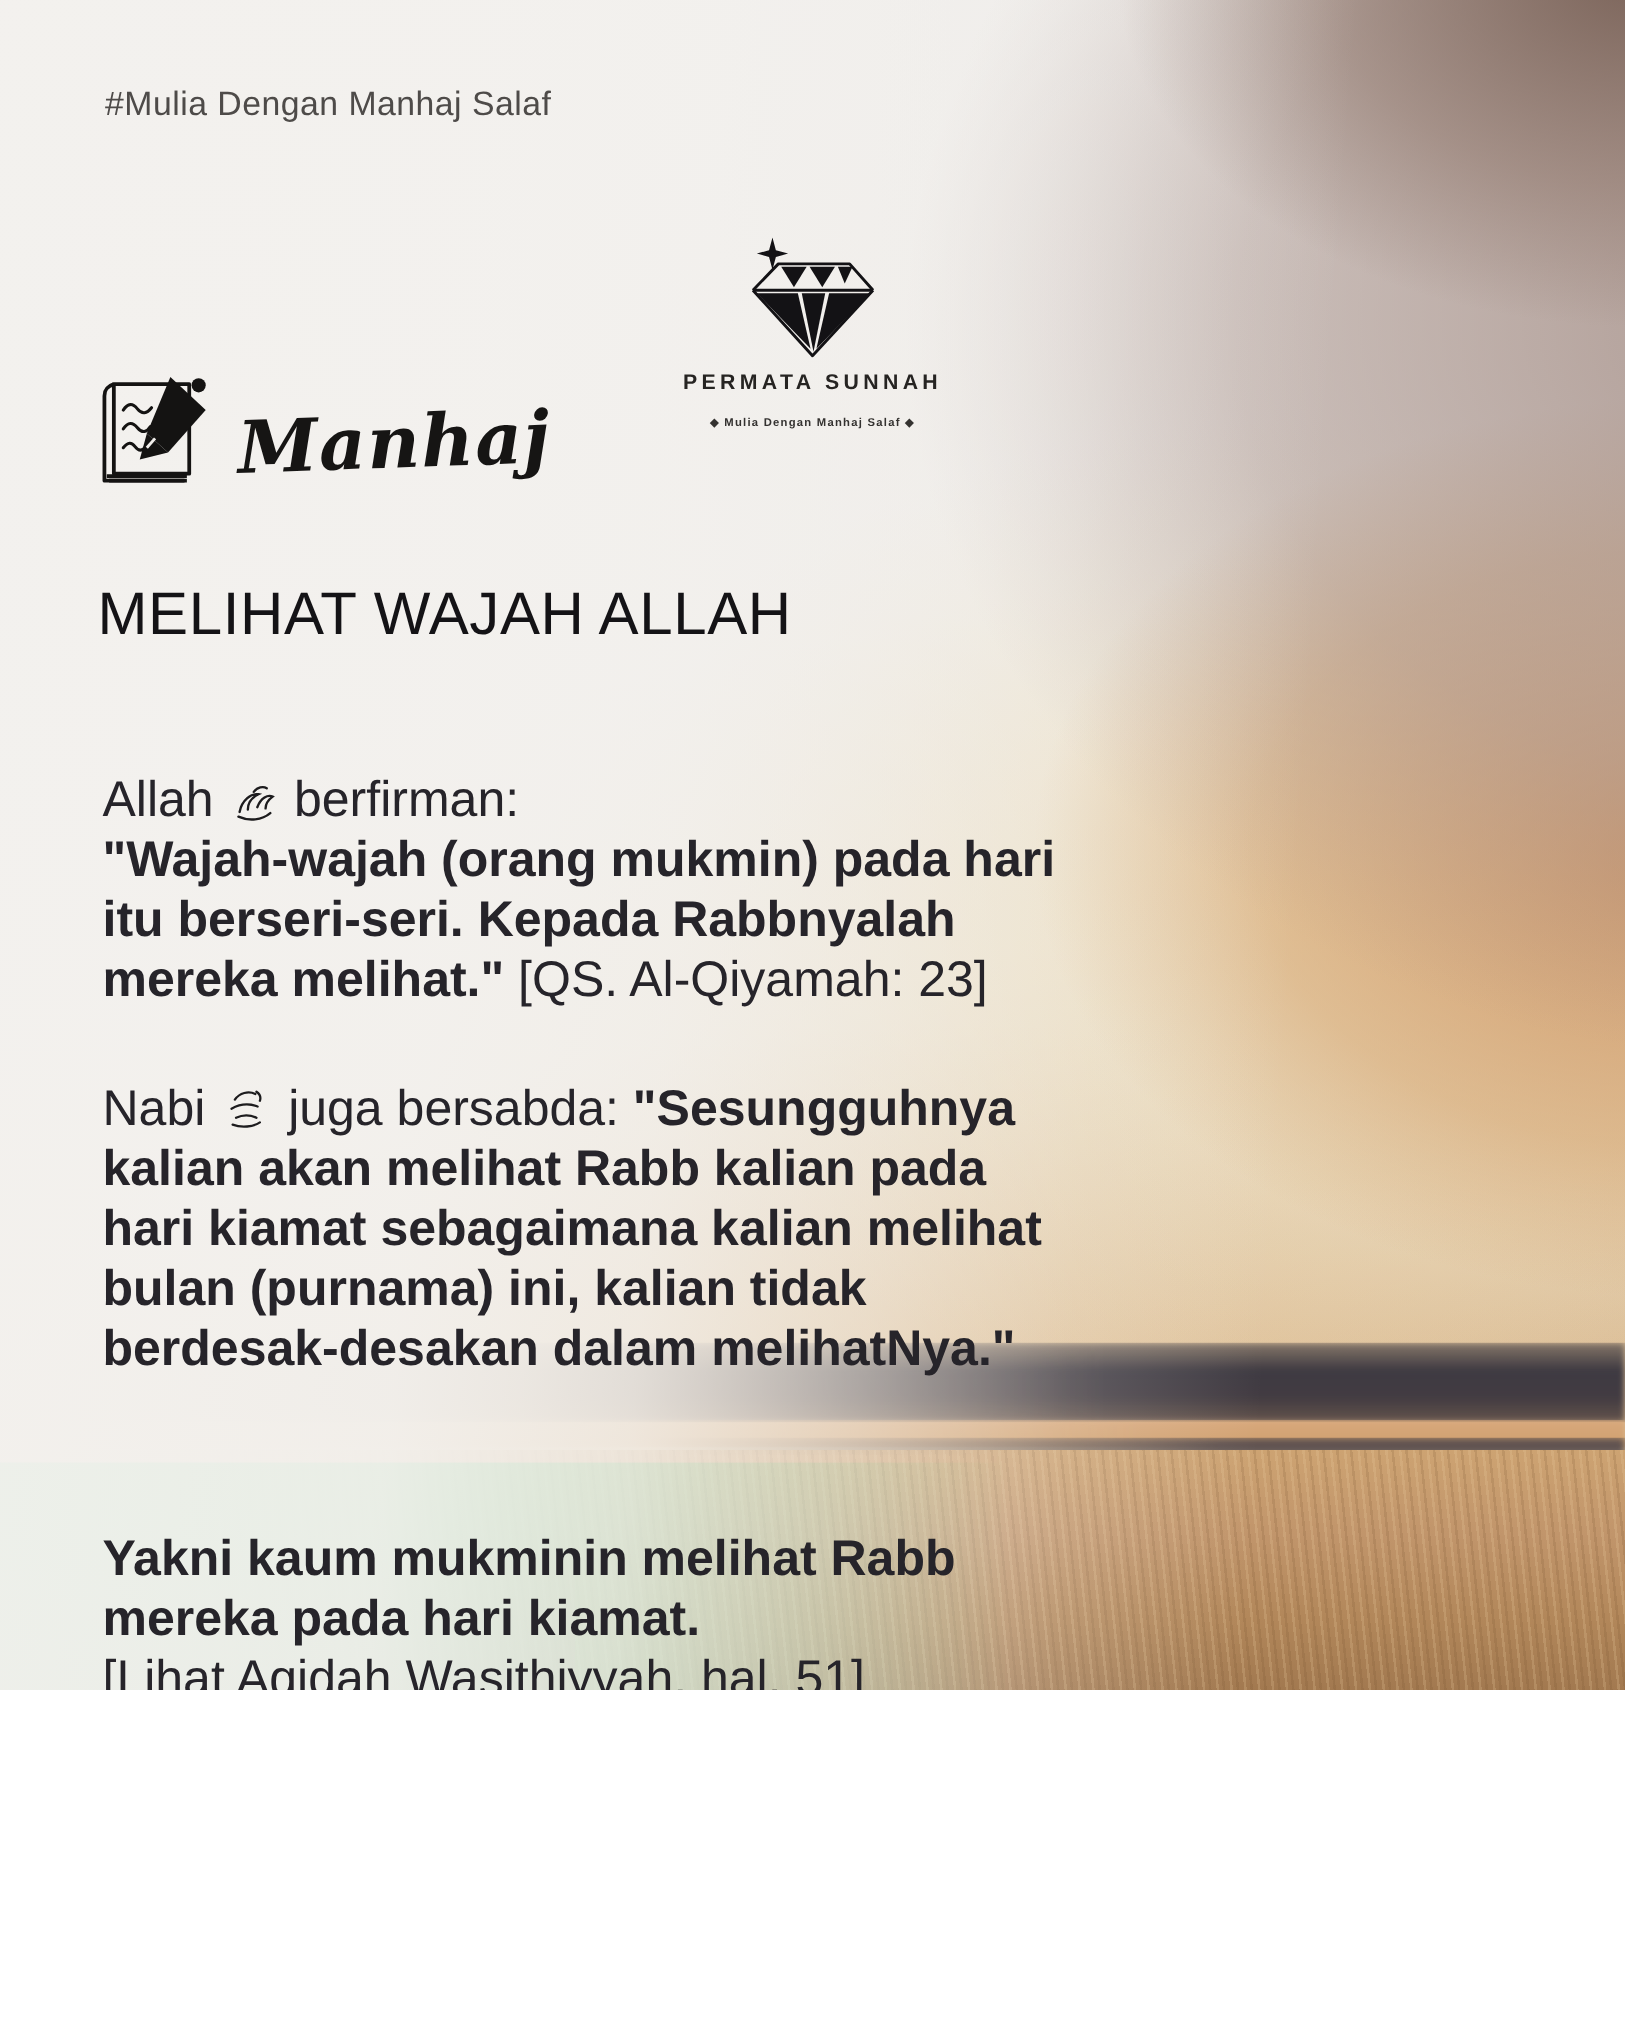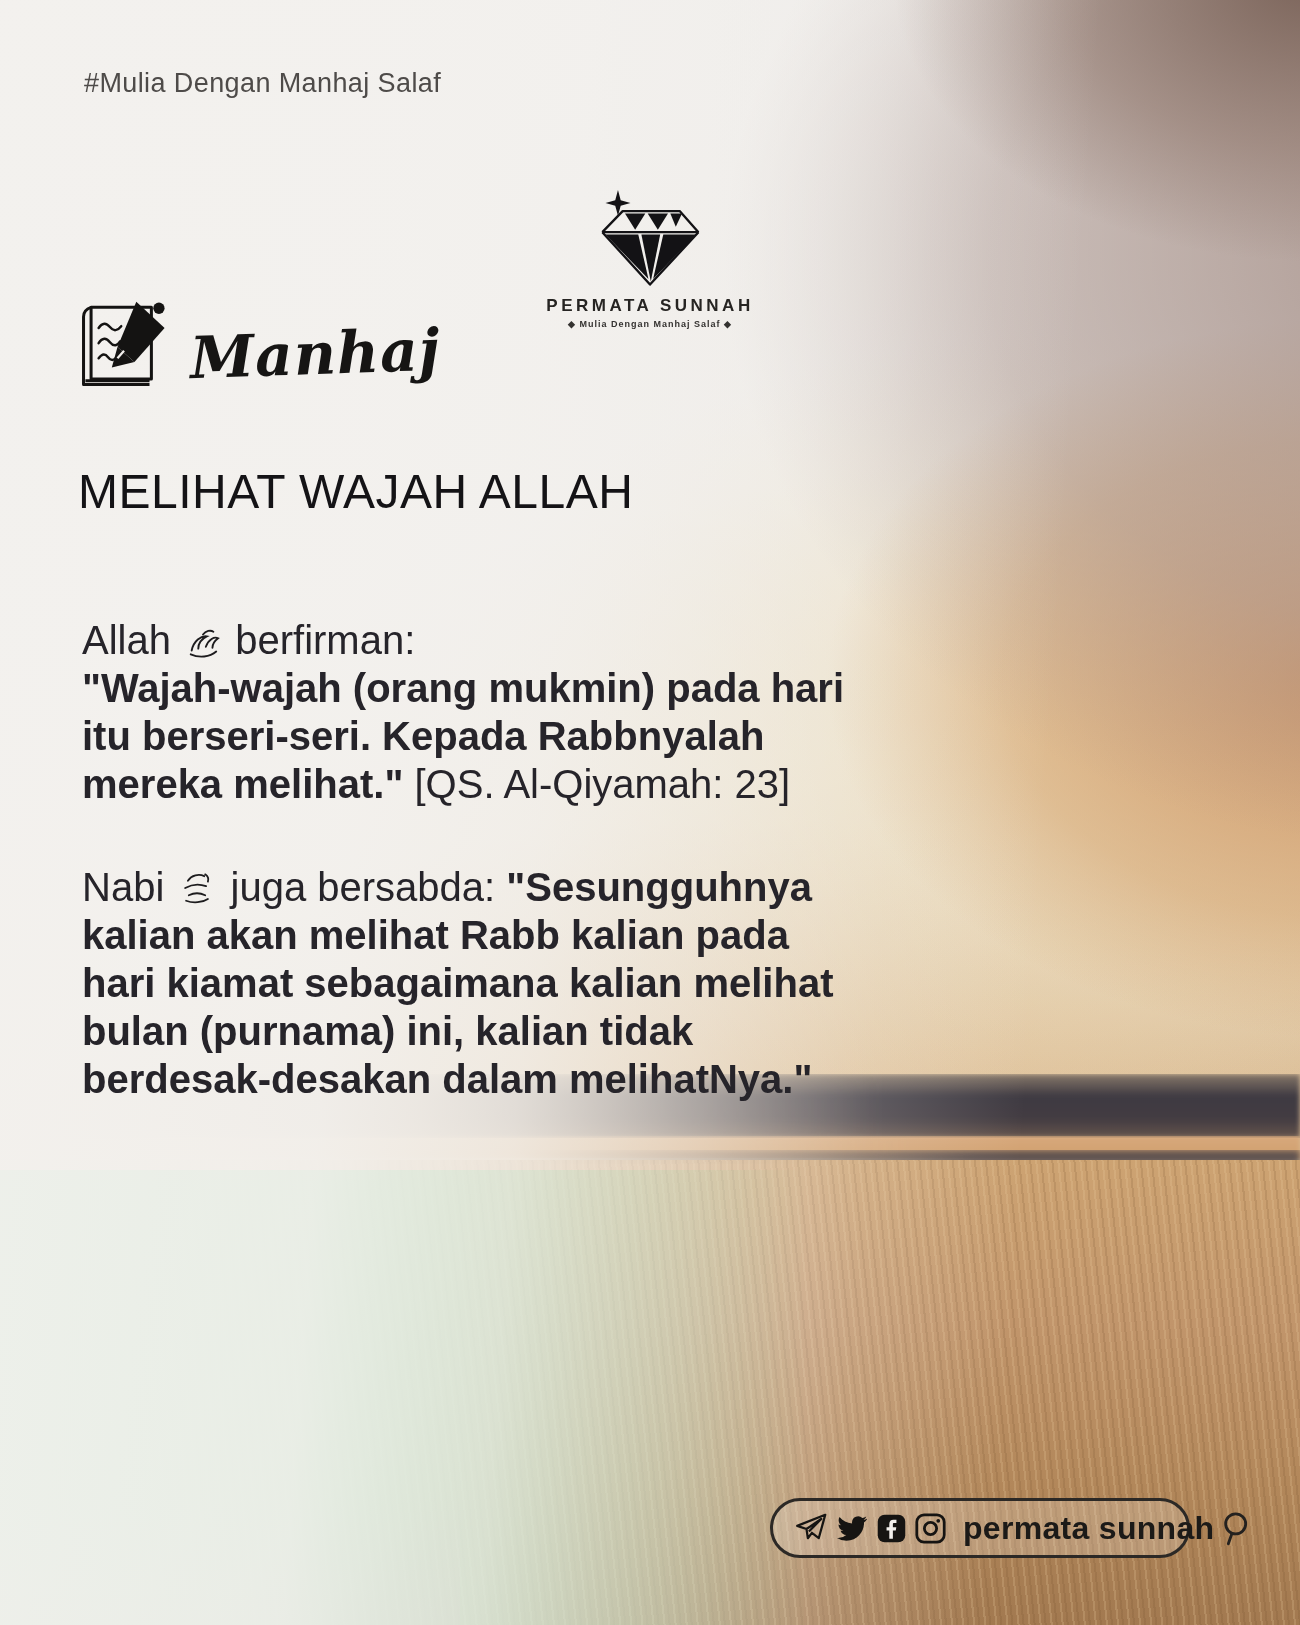--- a/index.html
+++ b/index.html
@@ -1,18 +1,18 @@
 <!DOCTYPE html>
 <html><head>
 <meta charset="utf-8">
 <style>
   * { margin:0; padding:0; box-sizing:border-box; }
   html,body { background:#ffffff; }
   .page {
-    position:relative; width:1300px; height:1625px; overflow:hidden;
+    position:relative; width:1300px; height:1352px; overflow:hidden;
     background:#22c55e;
     font-family:"Liberation Sans", sans-serif;
     color:#26242a;
   }
   
   .bg, .bg > div { position:absolute; }
   .bg { inset:0; }
   .bg-sky {
     left:0; top:0; right:0; height:1170px;
     background:
@@ -63,21 +63,21 @@
       rgba(243,241,238,0.18) 67%, rgba(243,241,238,0) 78%);
   }
   
   .hashtag {
     position:absolute; left:84px; top:68px;
     font-size:27px; font-weight:500; letter-spacing:0.4px; color:#4e4b49;
   }
   .logo { position:absolute; left:540px; top:190px; width:220px; text-align:center; }
   .logo svg.diamond { width:118px; height:100px; display:block; margin:0 auto; }
   .logo-title { margin-top:6px; font-size:17px; font-weight:700; letter-spacing:3.5px; color:#262422; }
-  .logo-tagline { margin-top:3px; font-size:9px; font-weight:700; letter-spacing:1px; color:#343230; }
+  .logo-tagline { margin-top:17px; font-size:9px; font-weight:700; letter-spacing:1px; color:#343230; }
   .category { position:absolute; left:76px; top:298px; display:flex; align-items:flex-end; gap:16px; }
   .category svg.book { width:98px; height:94px; }
   .category-label {
     font-family:"DejaVu Serif", serif; font-style:italic; font-weight:700;
     font-size:58px; color:#161514; transform:rotate(-2deg); padding-bottom:4px; letter-spacing:1px;
   }
   .title {
     position:absolute; left:78px; top:456px; width:860px;
     font-size:48px; line-height:72px; font-weight:400; letter-spacing:0.5px; color:#141316;
   }
@@ -178,20 +178,24 @@
 
   <p class="para para-hadith">
     <span>Nabi</span>
     <svg class="hon" width="40" height="38" viewBox="0 0 44 40">
       <path d="M12 12 c4 -6 12 -8 18 -5 M9 20 c7 -4 15 -5 23 -2 M13 28 c6 -3 12 -3 18 0 M10 34 c8 3 18 2 24 -2 M31 5 c3 2 4 5 3 8" stroke="#1d1c1e" stroke-width="2" fill="none" stroke-linecap="round"></path>
     </svg>
     <span>juga bersabda:</span>
     <b class="q">"Sesungguhnya kalian akan melihat Rabb kalian pada hari kiamat sebagaimana kalian melihat bulan (purnama) ini, kalian tidak berdesak-desakan dalam melihatNya."</b>
   </p>
 
+  <p class="para para-comment">
+    <b class="q">Yakni kaum mukminin melihat Rabb mereka pada hari kiamat.</b>
+    <span class="src-block">[Lihat Aqidah Wasithiyyah, hal. 51]</span>
+  </p>
 
 
   <div class="social-pill">
     <span class="s-icon">
       <svg width="36" height="36" viewBox="0 0 24 24">
         <path d="M21.5 3.2 L2.8 10.6 L9 12.7 L9.9 18.8 L12.6 15.2 L17.2 18.7 Z M9 12.7 L18.8 6 L10.6 14.3" fill="none" stroke="#161412" stroke-width="1.5" stroke-linejoin="round"></path>
       </svg>
     </span>
     <span class="s-icon">
       <svg width="36" height="36" viewBox="0 0 24 24">

